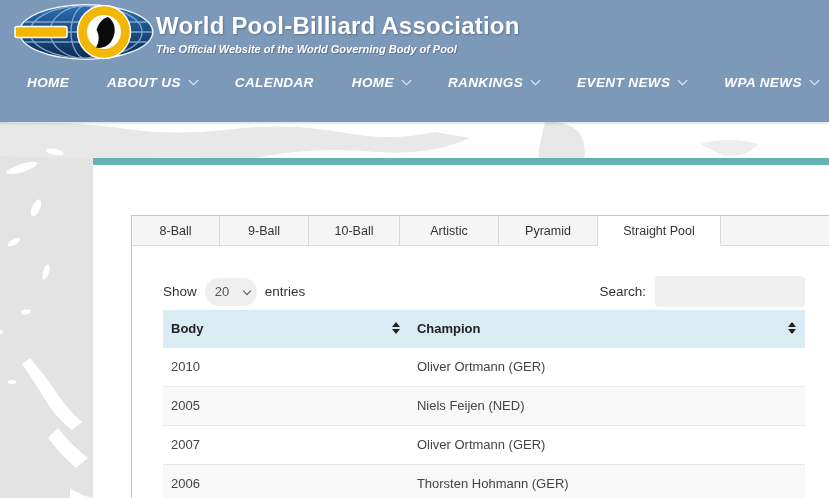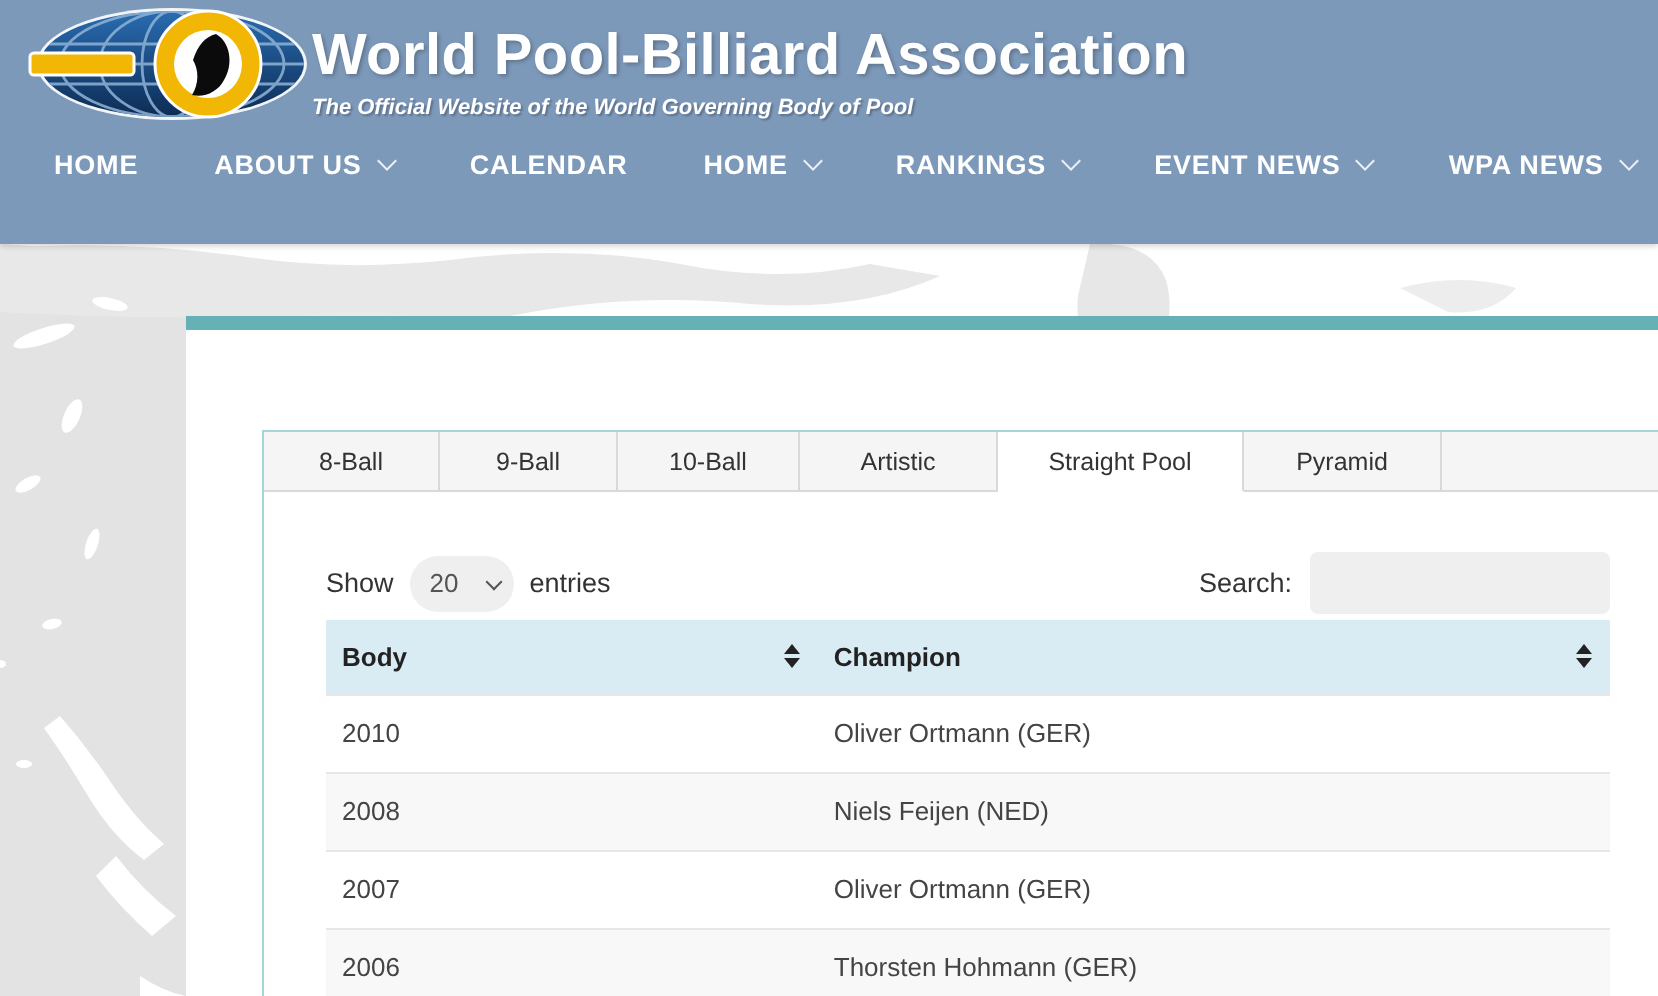--- a/index.html
+++ b/index.html
@@ -10,35 +10,35 @@
   }
 
   
   .site-header {
     position:absolute; top:0; left:0; width:829px; height:122px;
     background:#7d99ba; z-index:3; box-shadow:0 1px 3px rgba(0,0,0,.18);
   }
   .logo-wrap { position:absolute; top:4px; left:14px; width:140px; height:56px; }
   .brand-text { position:absolute; top:12px; left:156px; color:#fff; }
   .brand-title {
-    font-size:29px; font-weight:bold; letter-spacing:.2px;
+    font-size:24px; font-weight:bold; letter-spacing:.2px;
     text-shadow:1px 1px 2px rgba(0,0,0,.25); white-space:nowrap;
   }
   .brand-subtitle {
     margin-top:3px; font-size:11px; font-style:italic; font-weight:bold;
     text-shadow:1px 1px 1px rgba(0,0,0,.25); white-space:nowrap;
   }
   .main-nav {
     position:absolute; top:60px; left:0; width:829px; height:45px;
     display:flex; align-items:center; padding-left:27px; white-space:nowrap;
   }
   .nav-item {
     display:inline-flex; align-items:center; margin-right:38px;
     color:#fff; font-size:13.5px; font-weight:bold; letter-spacing:.4px;
-    cursor:pointer; flex:0 0 auto;
+    cursor:pointer; flex:0 0 auto;font-style:italic;
   }
   .chev {
     display:inline-block; width:7px; height:7px; margin-left:9px; margin-top:-4px;
     border-right:1.5px solid rgba(255,255,255,.85);
     border-bottom:1.5px solid rgba(255,255,255,.85);
     transform:rotate(45deg);
   }
 
   
   .map-bg { position:absolute; top:122px; left:0; width:829px; height:376px; z-index:0; }
@@ -206,22 +206,22 @@
 
   </nav>
 </header>
 
 <div class="tab-widget">
   <div class="tab-bar">
     <div class="tab t0">8-Ball</div>
     <div class="tab t1">9-Ball</div>
     <div class="tab t2">10-Ball</div>
     <div class="tab t3">Artistic</div>
+    <div class="tab t4">Pyramid</div>
     <div class="tab t5 active">Straight Pool</div>
-    <div class="tab t4">Pyramid</div>
     <div class="tab-stub"></div>
   </div>
 
   <div class="tab-content">
     <div class="controls-row">
       <div class="show-group">
         <span>Show</span>
         <span class="select-wrap">
           <select class="entries-select">
             <option>20</option>
@@ -258,21 +258,21 @@
               </span>
           </th>
         </tr>
       </thead>
       <tbody>
         <tr>
           <td>2010</td>
           <td>Oliver Ortmann (GER)</td>
         </tr>
         <tr class="alt">
-          <td>2008</td>
+          <td>2005</td>
           <td>Niels Feijen (NED)</td>
         </tr>
         <tr>
           <td>2007</td>
           <td>Oliver Ortmann (GER)</td>
         </tr>
         <tr class="alt">
           <td>2006</td>
           <td>Thorsten Hohmann (GER)</td>
         </tr>

